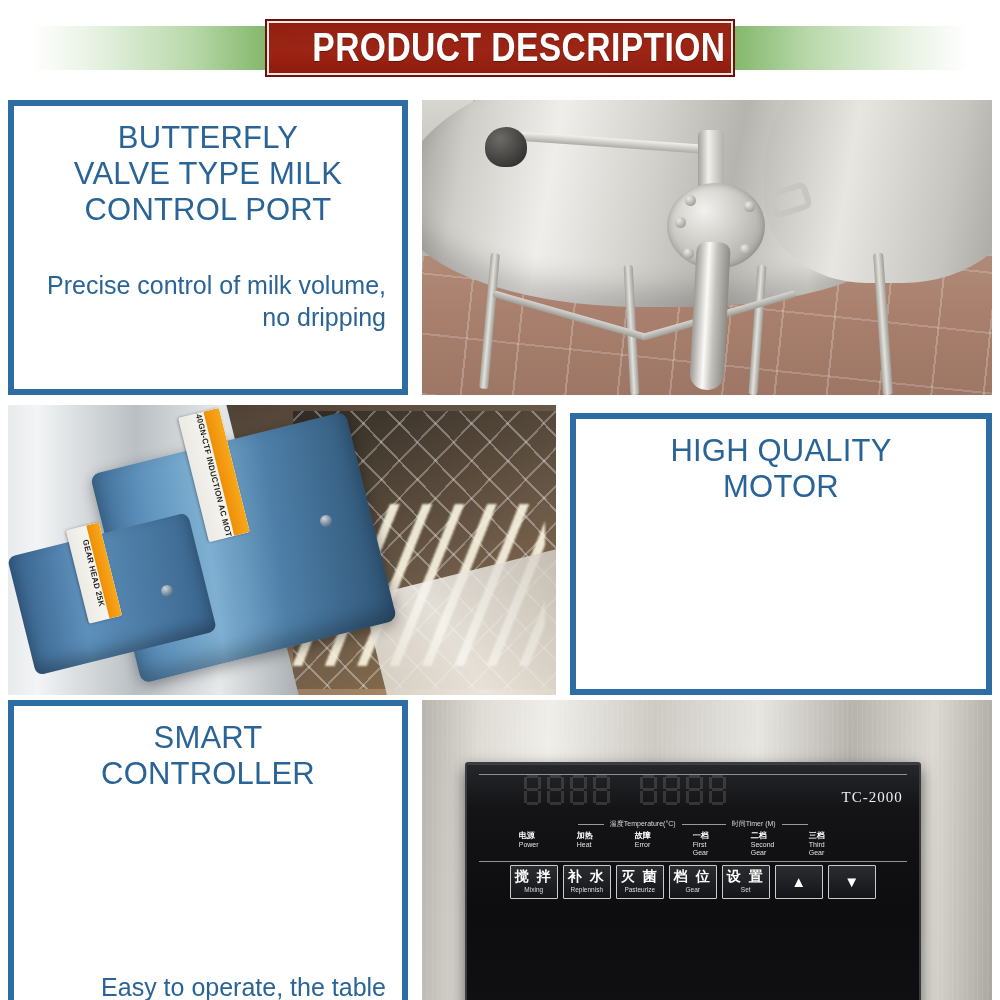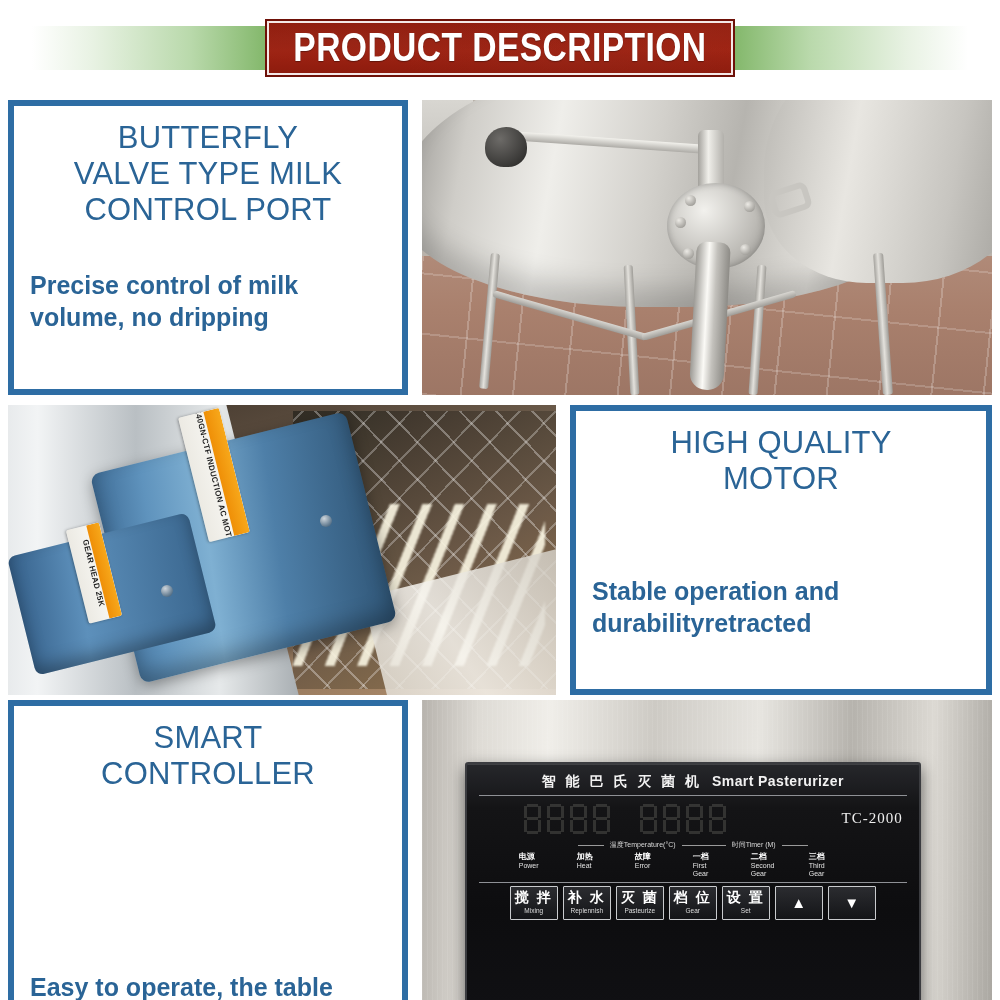--- a/index.html
+++ b/index.html
@@ -22,21 +22,21 @@
   .green-wing.right { background:linear-gradient(to left, #ffffff 0%,#ffffff 12%,#e8f2e3 35%,#b9d9ab 72%,#84b86c 100%); }
   .banner {
     width:470px; height:58px; flex:0 0 470px;
     background:
       radial-gradient(ellipse at 22% 35%, rgba(150,40,25,.55) 0%, rgba(150,40,25,0) 45%),
       radial-gradient(ellipse at 68% 75%, rgba(150,40,25,.5) 0%, rgba(150,40,25,0) 42%),
       radial-gradient(ellipse at 88% 20%, rgba(160,45,28,.45) 0%, rgba(160,45,28,0) 40%),
       linear-gradient(#8e1c0e,#9f2313 55%,#8c1b0d);
     border:2px solid #6e1108;
     box-shadow:inset 0 0 0 2px rgba(255,255,255,.9);
-    display:flex; align-items:center; justify-content:center;
+    display:flex; align-items:center; 
   }
   .banner-text {
     color:#ffffff;
     font-size:41px;
     font-weight:bold;
     letter-spacing:0.5px;
     line-height:1;
     transform:scaleX(0.82);
     transform-origin:center;
     white-space:nowrap;
@@ -46,43 +46,43 @@
   
   .grid { position:absolute; left:0; top:95px; width:1000px; height:905px; }
   .row { position:absolute; left:0; width:1000px; display:flex; gap:14px; padding:0 8px; }
   .row-1 { top:5px;   height:295px; }
   .row-2 { top:310px; height:290px; }
   .row-3 { top:605px; height:365px; }
 
   .cell-text  { flex:0 0 400px; }
   .cell-photo { flex:1 1 auto; }
   .row-2 .cell-photo { flex:0 0 548px; }
-  .row-2 .cell-text  { flex:1 1 auto; }
+  .row-2 .cell-text  { flex:1 1 auto;margin-top:8px; }
 
   
   .panel {
     height:100%; background:#ffffff;
     border:6px solid #2e6da4;
     padding:14px 16px 10px 16px;
     display:flex; flex-direction:column;
   }
   .panel-title {
     color:#2a6496;
     font-size:31px;
     font-weight:300;
     line-height:1.16;
     text-align:center;
     letter-spacing:0.2px;
   }
   .panel-body {
     color:#2a6496;
     font-size:25px;
-    font-weight:700;
+    font-weight:400;
     line-height:1.26;
-    text-align:left;
+    text-align:right;
     margin-top:auto;
     margin-bottom:6px;
   }
   .row-1 .panel-body { margin-bottom:46px; }
   .row-2 .panel-body { margin-bottom:40px; }
   .row-3 .panel-body { margin-bottom:14px; }
 
   
   .photo { height:100%; width:100%; position:relative; overflow:hidden; background:#b9b2aa; }
 
@@ -220,21 +220,21 @@
     box-shadow:0 6px 16px rgba(0,0,0,.55), inset 0 1px 0 rgba(255,255,255,.12);
     padding:6px 10px;
     display:flex; flex-direction:column;
   }
   .ctrl-title{
     text-align:center; color:#f2f2f2; font-size:14px; font-weight:bold;
     letter-spacing:.4px; margin-top:3px; white-space:nowrap;
   }
   .ctrl-title .cn{ letter-spacing:3px; margin-right:10px; }
   .ctrl-rule{ height:1px; background:#8f9196; margin:4px 2px 0 2px; }
-  .ctrl-display-row{ position:relative; height:46px; display:flex; align-items:center; }
+  .ctrl-display-row{ position:relative; height:46px; display:flex; align-items:flex-start; }
   .segs{ display:flex; gap:7px; margin-left:11%; }
   .seg-group{ display:flex; gap:6px; }
   .seg-gap{ width:16px; }
   .digit{
     width:17px; height:30px; position:relative;
     opacity:.30;
   }
   .digit i{ position:absolute; background:#7d7d74; display:block; }
   .digit i.t { left:3px; top:0;    width:11px; height:3px; }
   .digit i.m { left:3px; top:13px; width:11px; height:3px; }
@@ -341,40 +341,36 @@
         </div>
         <div class="m-label small">
           <span class="orange"></span>
           <span class="m-label-txt">GEAR HEAD 25K</span>
         </div>
       </div>
     </div>
     <div class="cell-text">
       <div class="panel">
         <div class="panel-title">HIGH QUALITY<br>MOTOR</div>
-        <div class="panel-body">Stable operation and durabilityretracted</div>
       </div>
     </div>
   </div>
 
   <div class="row row-3">
     <div class="cell-text">
       <div class="panel">
         <div class="panel-title">SMART<br>CONTROLLER</div>
         <div class="panel-body">Easy to operate, the table shows more accurate</div>
       </div>
     </div>
     <div class="cell-photo">
       <div class="photo">
         <div class="ctrl-bg"></div>
         <div class="ctrl-box">
 
-          <div class="ctrl-title">
-            <span class="cn">智 能 巴 氏 灭 菌 机</span><span>Smart Pasterurizer</span>
-          </div>
           <div class="ctrl-rule"></div>
 
           <div class="ctrl-display-row">
             <div class="segs">
               <div class="seg-group">
                 <span class="digit">
                     <i class="t"></i>
                     <i class="tl"></i>
                     <i class="tr"></i>
                     <i class="m"></i>

